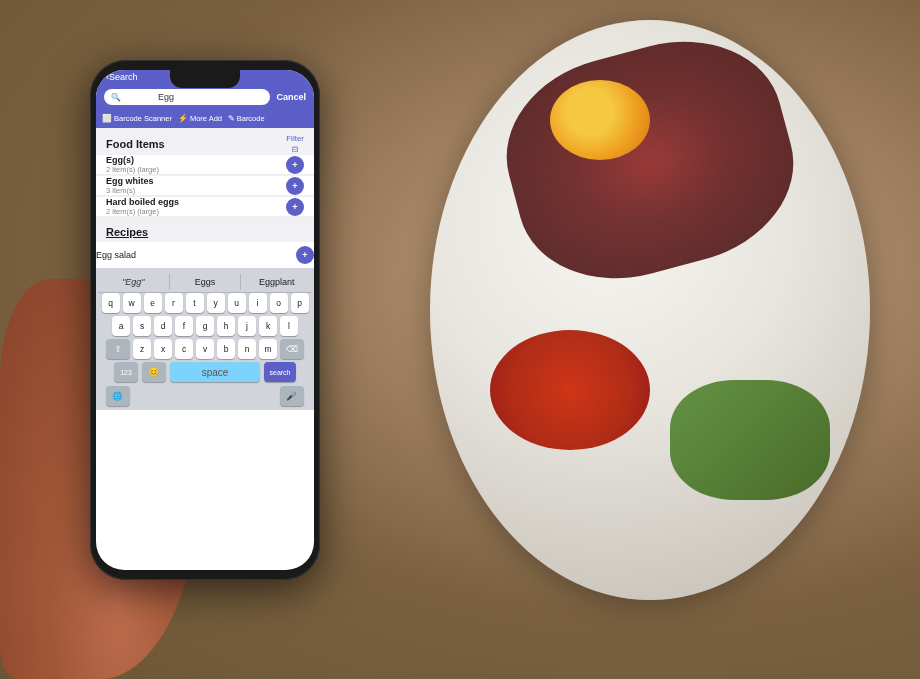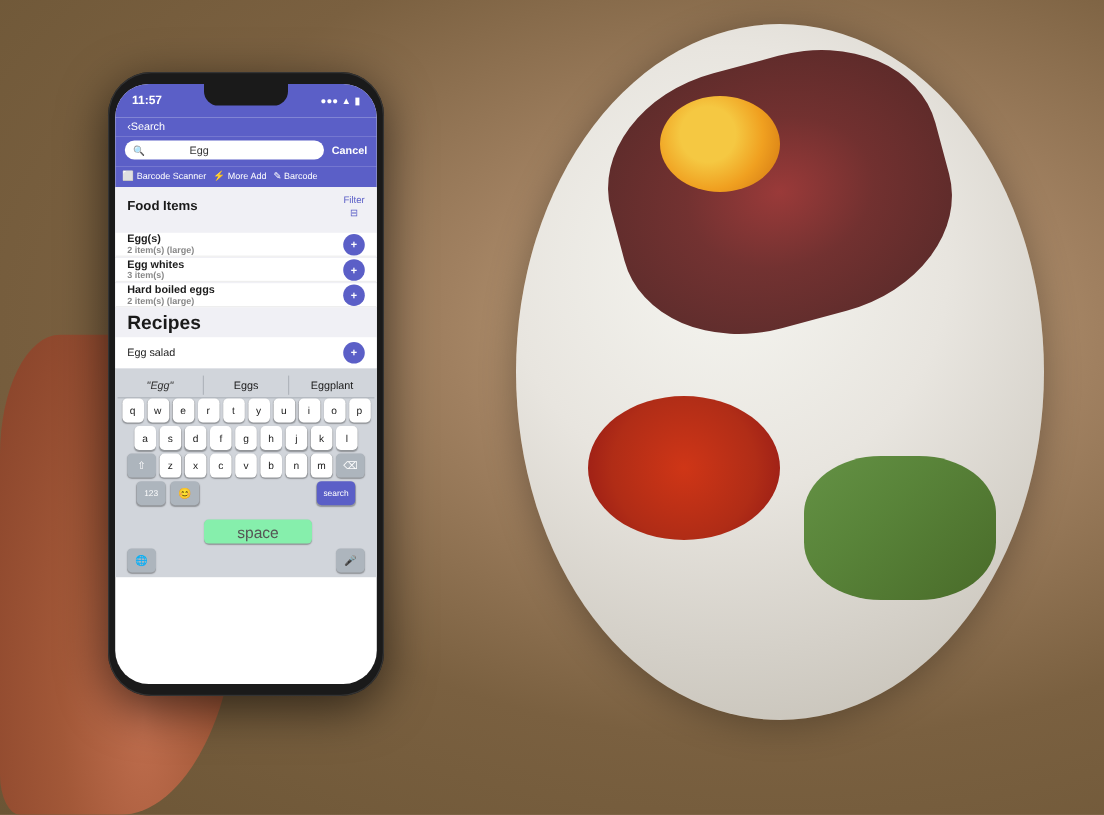--- a/index.html
+++ b/index.html
@@ -215,21 +215,21 @@
       background: #f0f0f5;
       flex: 1;
       overflow: hidden;
     }
 
     
     .section-header {
       display: flex;
       justify-content: space-between;
       align-items: center;
-      padding: 6px 10px 12px;
+      padding: 6px 10px 1px;
       background: #f0f0f5;
     }
 
     .section-title {
       font-size: 11px;
       font-weight: 700;
       color: #1a1a1a;
     }
 
     .filter-btn {
@@ -254,21 +254,20 @@
 
     .food-item-name {
       font-size: 9px;
       font-weight: 600;
       color: #1a1a1a;
     }
 
     .food-item-desc {
       font-size: 7.5px;
       color: #888;
-      font-weight: bold;
     }
 
     .add-circle {
       width: 18px;
       height: 18px;
       border-radius: 50%;
       background: #5b5fc7;
       display: flex;
       align-items: center;
       justify-content: center;
@@ -284,28 +283,29 @@
       background: #f0f0f5;
     }
 
     
     .recipes-header {
       padding: 4px 10px 2px;
       background: #f0f0f5;
     }
 
     .recipes-title {
-      font-size: 16px;
+      font-size: 11px;
       font-weight: 700;
       color: #1a1a1a;
+      text-decoration: underline;
     }
 
     .recipe-row {
       background: white;
-      padding: 4px 10px;
+      padding: 4px 0;
       display: flex;
       justify-content: space-between;
       align-items: center;
     }
 
     .recipe-name {
       font-size: 9px;
       color: #1a1a1a;
     }
 
@@ -364,24 +364,23 @@
       cursor: pointer;
     }
 
     .key.gray {
       background: #adb5bd;
       color: white;
     }
 
     .key.space {
       width: 90px;
-      font-size: 13px;
+      font-size: 10px;
       color: #555;
-      background: #86efac;
-      margin-top: 32px;
+      background: #7dd3fc;
     }
 
     .key.search-key {
       background: #5b5fc7;
       color: white;
       width: 32px;
       font-size: 7px;
     }
 
     .key.backspace {
@@ -433,28 +432,20 @@
 
 <div class="hand"></div>
 
 <div class="phone-container">
   <div class="phone-body"></div>
   <div class="notch"></div>
   <div class="home-indicator"></div>
 
   <div class="phone-screen">
 
-    <div class="status-bar">
-      <span class="status-time">11:57</span>
-      <div class="status-icons">
-        <span>●●●</span>
-        <span>▲</span>
-        <span>▮</span>
-      </div>
-    </div>
 
     <div class="back-bar">
       <span class="back-arrow">‹ </span>
       <span style="color:white;font-size:9px;">Search</span>
     </div>
 
     <div class="search-bar-container">
       <div class="search-input-box">
         <span class="search-icon-sm">🔍</span>
         <span class="search-text">Egg</span>

